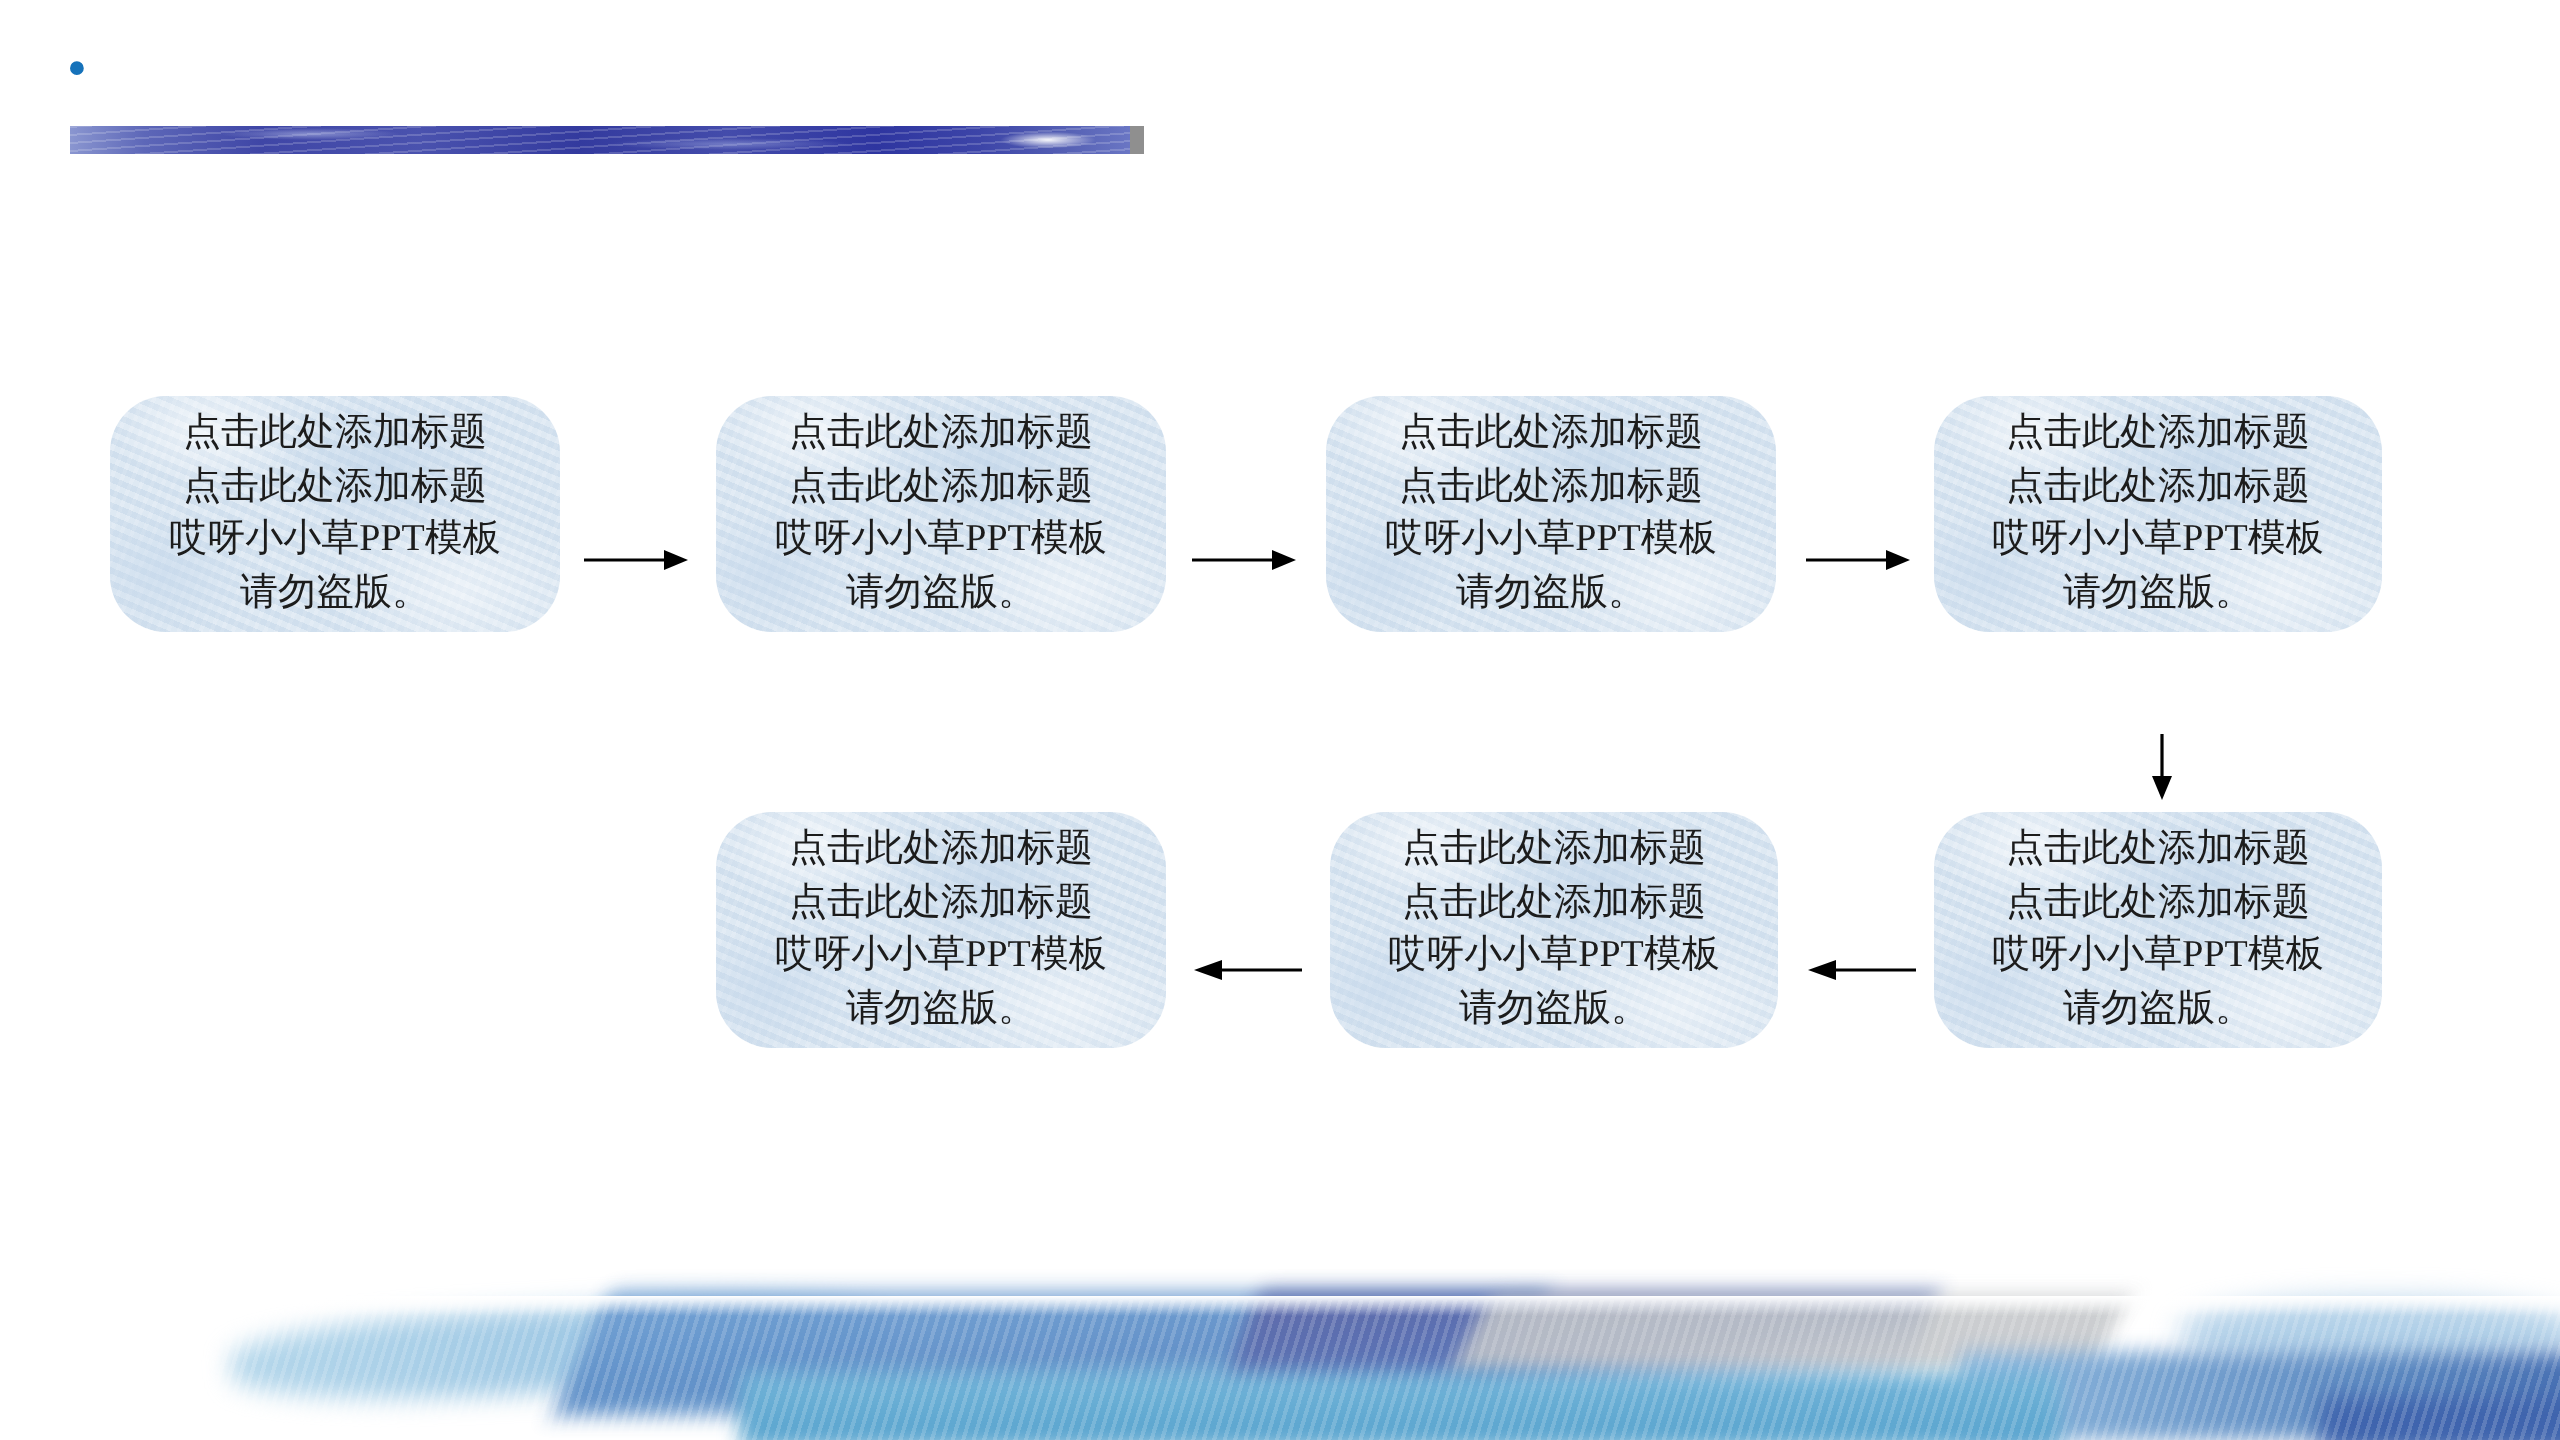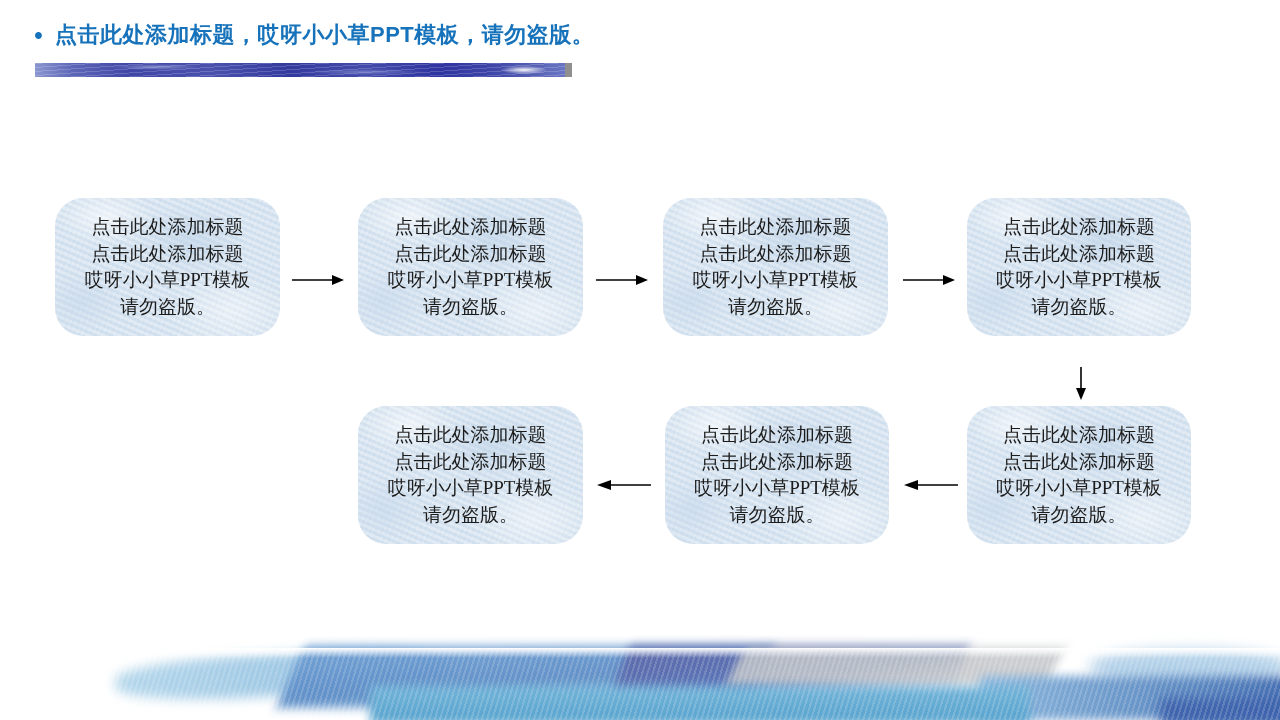--- a/index.html
+++ b/index.html
@@ -18,21 +18,21 @@
     background:
       radial-gradient(ellipse 34px 6px at 489px 7px, rgba(255,255,255,.95), rgba(255,255,255,0) 70%),
       radial-gradient(ellipse 60px 4px at 120px 4px, rgba(190,198,235,.55), rgba(190,198,235,0) 75%),
       radial-gradient(ellipse 80px 4px at 330px 9px, rgba(170,180,228,.45), rgba(170,180,228,0) 75%),
       repeating-linear-gradient(176deg, rgba(255,255,255,.18) 0 1px, rgba(0,0,0,0) 1px 4px),
       linear-gradient(90deg,#8a96d0 0%,#5d67b8 7%,#3f46a6 18%,#4a52ae 33%,#333a9e 48%,#444cab 62%,#2e35a0 76%,#3d45a8 86%,#5560b4 94%,#6a76c4 100%);
   }
   .strip-cap{width:7px;height:14px;background:#8f8f8f;}
 
   
-  .box{position:absolute;width:225px;height:138px;border-radius:28px;
+  .box{position:absolute;width:225px;height:118px;border-radius:28px;
     display:flex;flex-direction:column;justify-content:center;text-align:center;
     font-family:"Liberation Serif",serif;font-size:19px;line-height:26.5px;color:#1c1c1c;
     background:
       radial-gradient(ellipse 70px 40px at 22% 14%, rgba(255,255,255,.6), rgba(255,255,255,0) 70%),
       radial-gradient(ellipse 90px 55px at 78% 82%, rgba(255,255,255,.45), rgba(255,255,255,0) 70%),
       radial-gradient(ellipse 80px 50px at 60% 30%, rgba(186,208,230,.5), rgba(186,208,230,0) 72%),
       radial-gradient(ellipse 60px 45px at 12% 75%, rgba(196,215,235,.55), rgba(196,215,235,0) 72%),
       repeating-linear-gradient(23deg, rgba(255,255,255,.22) 0 3px, rgba(182,202,224,.18) 3px 6px),
       repeating-linear-gradient(112deg, rgba(255,255,255,.14) 0 2px, rgba(0,0,0,0) 2px 5px),
       #d5e3f0;
@@ -81,21 +81,20 @@
   .wc-top-feather{left:0;top:-2px;width:1280px;height:10px;
     background:linear-gradient(180deg,#ffffff, rgba(255,255,255,0));}
 </style>
 </head>
 <body>
 
 <div class="slide">
 
   <div class="title-row">
     <span class="title-bullet">•</span>
-    <span class="title-text">点击此处添加标题，哎呀小小草PPT模板，请勿盗版。</span>
   </div>
 
   <div class="header-strip">
     <div class="strip-body"></div>
     <div class="strip-cap"></div>
   </div>
 
   <div class="box b1">
     <div>点击此处添加标题</div>
     <div>点击此处添加标题</div>

